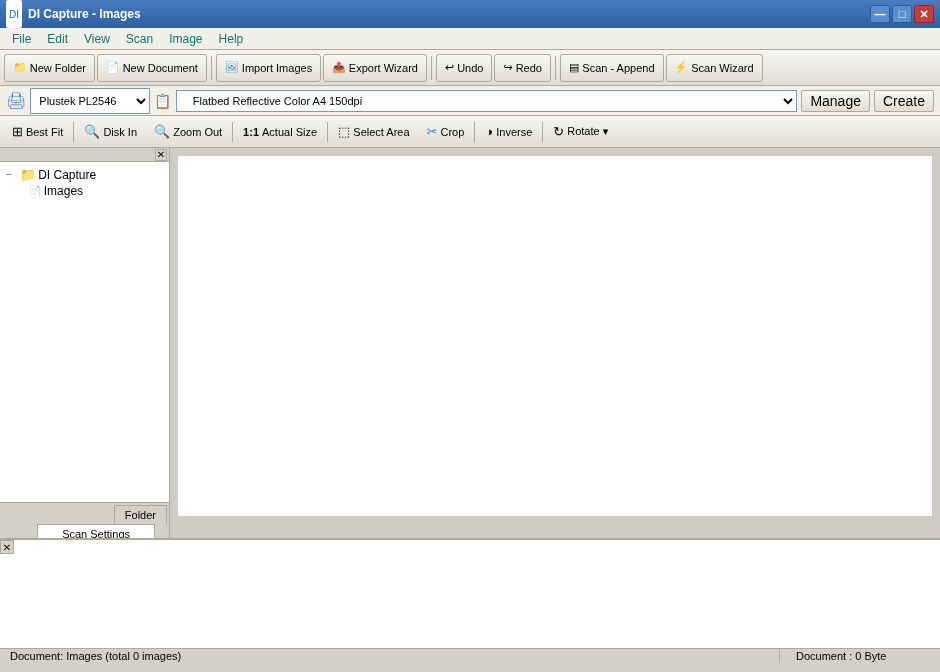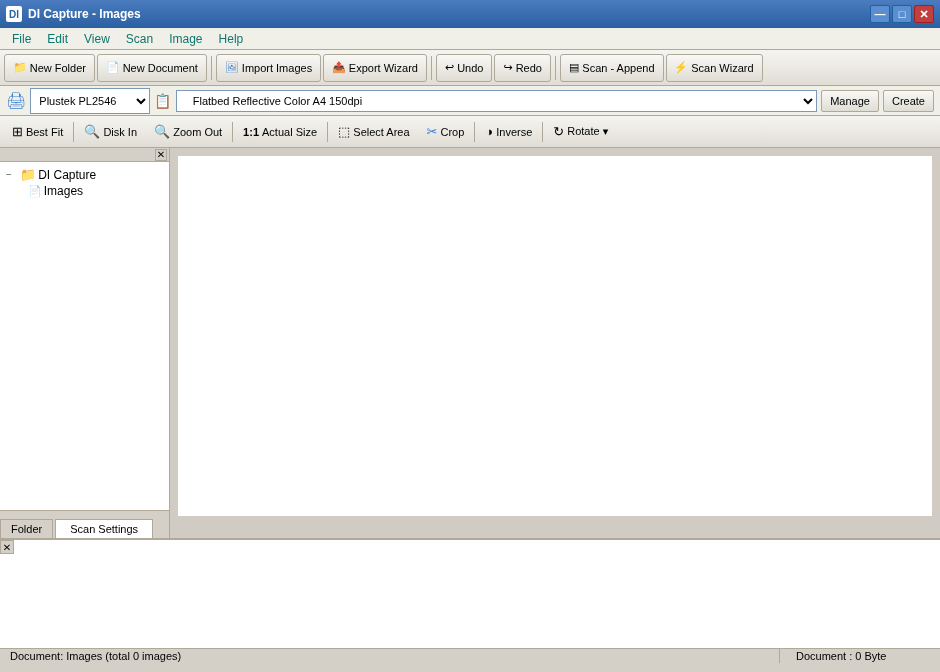--- a/index.html
+++ b/index.html
@@ -19,26 +19,26 @@
       height: 28px;
       display: flex;
       align-items: center;
       padding: 0 6px;
       color: white;
       font-size: 12px;
       font-weight: bold;
     }
     #title-bar .title-icon {
       width: 16px;
-      height: 16px;
+      height: 28px;
       margin-right: 6px;
       background: #fff;
       border-radius: 2px;
       display: flex; align-items: center; justify-content: center;
-      font-size: 10px; color: #2a5fa0; font-weight: bold;
+      font-size: 10px; color: #2a5fa0; font-weight: normal;
     }
     #title-bar .title-text { flex: 1; }
     #title-controls { display: flex; gap: 2px; }
     .title-btn {
       width: 20px; height: 18px;
       display: flex; align-items: center; justify-content: center;
       background: #5a8ecf; border: 1px solid #2060a0;
       color: white; cursor: pointer; font-size: 11px; border-radius: 2px;
     }
     .title-btn.close { background: #c04040; border-color: #a02020; }
@@ -112,21 +112,21 @@
       background: white;
       font-size: 11px;
     }
     .manage-btn, .create-btn {
       height: 22px;
       padding: 1px 8px;
       background: linear-gradient(to bottom, #f8f8f5 0%, #e0ddd5 100%);
       border: 1px solid #b0a898;
       border-radius: 2px;
       cursor: pointer;
-      font-size: 11px;
+      font-size: 14px;
     }
 
     
     #image-toolbar {
       background: linear-gradient(to bottom, #f5f5f0 0%, #e0ddd5 100%);
       height: 32px;
       display: flex;
       align-items: center;
       padding: 2px 4px;
       border-bottom: 1px solid #b0a898;
@@ -397,25 +397,25 @@
         <span style="color:#f0c040; font-size:13px;">📁</span>
         <span>DI Capture</span>
       </div>
 
       <div class="tree-node" style="display:flex; align-items:center; gap:2px; padding:1px 2px; padding-left:24px;">
         <span style="color:#4080d0; font-size:11px;">📄</span>
         <span>Images</span>
       </div>
     </div>
 
-    <div id="panel-tabs" style="display:flex; background:#d4d0c8; border-top:1px solid #b0a898; height:28px; align-items:flex-end;">
+    <div id="panel-tabs" style="display:flex; background:#d4d0c8; border-top:1px solid #b0a898; height:36px; align-items:flex-end;flex-direction:column;">
       <div class="panel-tab" style="padding:3px 10px; font-size:11px; cursor:pointer; border:1px solid #b0a898; border-bottom:none; background:#d4d0c8; margin-right:2px; margin-top:2px;">
         <span>Folder</span>
       </div>
-      <div class="panel-tab active" style="padding:3px 14px; font-size:11px; cursor:pointer; border:1px solid #b0a898; border-bottom:none; background:white; margin-right:2px;">
+      <div class="panel-tab active" style="padding:3px 24px; font-size:11px; cursor:pointer; border:1px solid #b0a898; border-bottom:none; background:white; margin-right:14px;">
         <span>Scan Settings</span>
       </div>
     </div>
   </div>
 
   <div id="canvas-area" style="flex:1; background:#d0ccc4; overflow:auto; position:relative;">
     <div id="canvas-inner" style="background:white; margin:8px; min-height:360px; min-width:400px;">
     </div>
   </div>
 </div>

